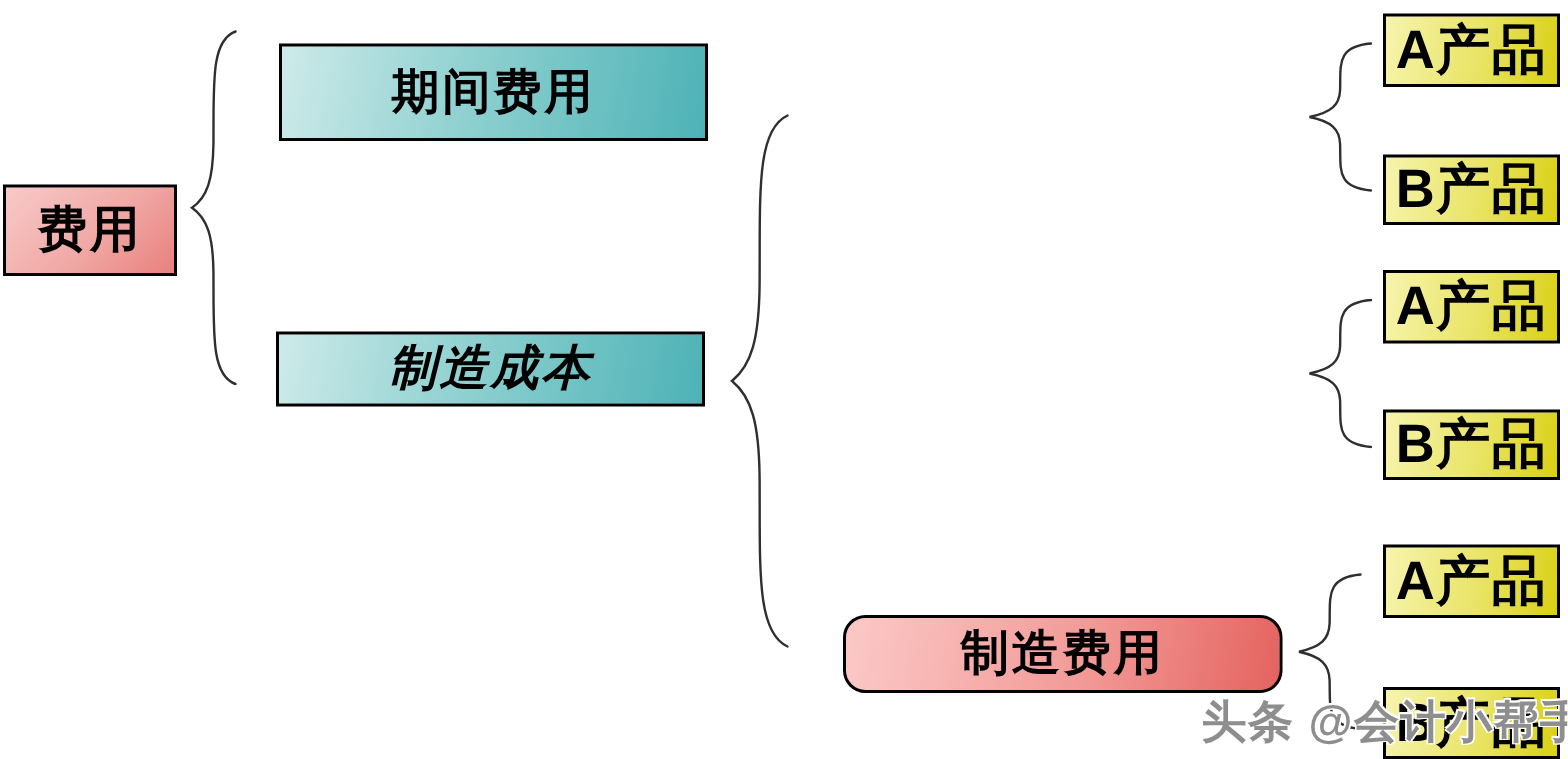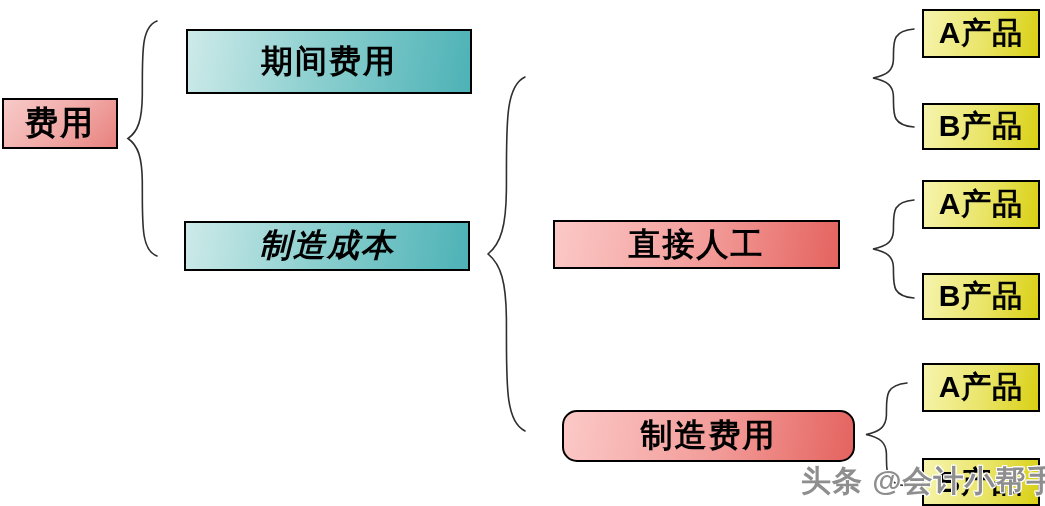--- a/index.html
+++ b/index.html
@@ -30,21 +30,21 @@
   .teal-box {
     background: linear-gradient(100deg, #cdeae9 0%, #8ed0d0 45%, #4db2b6 100%);
     font-size: 32px;
   }
   .pink-box {
     background: linear-gradient(100deg, #fbc9c7 0%, #f29a97 55%, #e4635f 100%);
     font-size: 32px;
   }
   .yellow-box {
     background: linear-gradient(100deg, #f6f4ae 0%, #e9e465 55%, #d9d013 100%);
-    font-size: 30px;
+    font-size: 36px;
     letter-spacing: 1px;
   }
   .brace { position: absolute; }
   .brace path {
     fill: none;
     stroke: #2f2f2f;
     stroke-width: 1.6;
     stroke-linecap: round;
   }
   .watermark {
@@ -62,34 +62,33 @@
       -1px 1px 0 #ffffff, 1px 1px 0 #ffffff,
       0 -1px 0 #ffffff, 0 1px 0 #ffffff,
       -1px 0 0 #ffffff, 1px 0 0 #ffffff;
   }
 </style>
 </head>
 <body>
 
 <div class="stage">
 
-  <div class="node root-box" style="left:2px; top:98px; width:116px; height:51px;">费用</div>
+  <div class="node root-box" style="left:2px; top:123px; width:116px; height:61px;">费用</div>
 
   <svg class="brace" style="left:126px; top:20px;" width="32" height="237" viewBox="0 0 32 237">
     <path d="M 31,1 C 14.4,7.1 16.6,35.6 16.3,75.8 C 16,99.5 12.2,111.4 2,118.5 C 12.2,125.6 16,137.5 16.3,161.2 C 16.6,201.5 14.4,229.9 31,236"></path>
   </svg>
 
   <div class="node teal-box" style="left:186px; top:19px; width:286px; height:65px;margin-top:10px;">期间费用</div>
   <div class="node teal-box" style="left:184px; top:221px; width:286px; height:50px;font-style:italic;">制造成本</div>
 
   <svg class="brace" style="left:486px; top:76px;" width="40" height="356" viewBox="0 0 40 356">
     <path d="M 39,1 C 18,10.7 20.8,53.4 20.4,113.9 C 20,149.5 15.2,167.3 2,178 C 15.2,188.7 20,206.5 20.4,242.1 C 20.8,302.6 18,345.3 39,355"></path>
   </svg>
 
-  <div class="node pink-box" style="left:553px; top:220px; width:287px; height:49px;">直接人工</div>
   <div class="node pink-box" style="left:562px; top:410px; width:293px; height:52px;border-radius:15px;">制造费用</div>
 
   <svg class="brace" style="left:871px; top:28px;" width="44" height="100" viewBox="0 0 44 100">
     <path d="M 43,1 C 19.8,3 22.9,15 22.4,32 C 22,42 16.7,47 2,50 C 16.7,53 22,58 22.4,68 C 22.9,85 19.8,97 43,99"></path>
   </svg>
   <svg class="brace" style="left:871px; top:199px;" width="44" height="100" viewBox="0 0 44 100">
     <path d="M 43,1 C 19.8,3 22.9,15 22.4,32 C 22,42 16.7,47 2,50 C 16.7,53 22,58 22.4,68 C 22.9,85 19.8,97 43,99"></path>
   </svg>
   <svg class="brace" style="left:864px; top:382px;" width="44" height="105" viewBox="0 0 44 105">
     <path d="M 43,1 C 19.8,3.2 22.9,15.8 22.4,33.6 C 22,44.1 16.7,49.4 2,52.5 C 16.7,55.7 22,60.9 22.4,71.4 C 22.9,89.3 19.8,101.9 43,104"></path>

